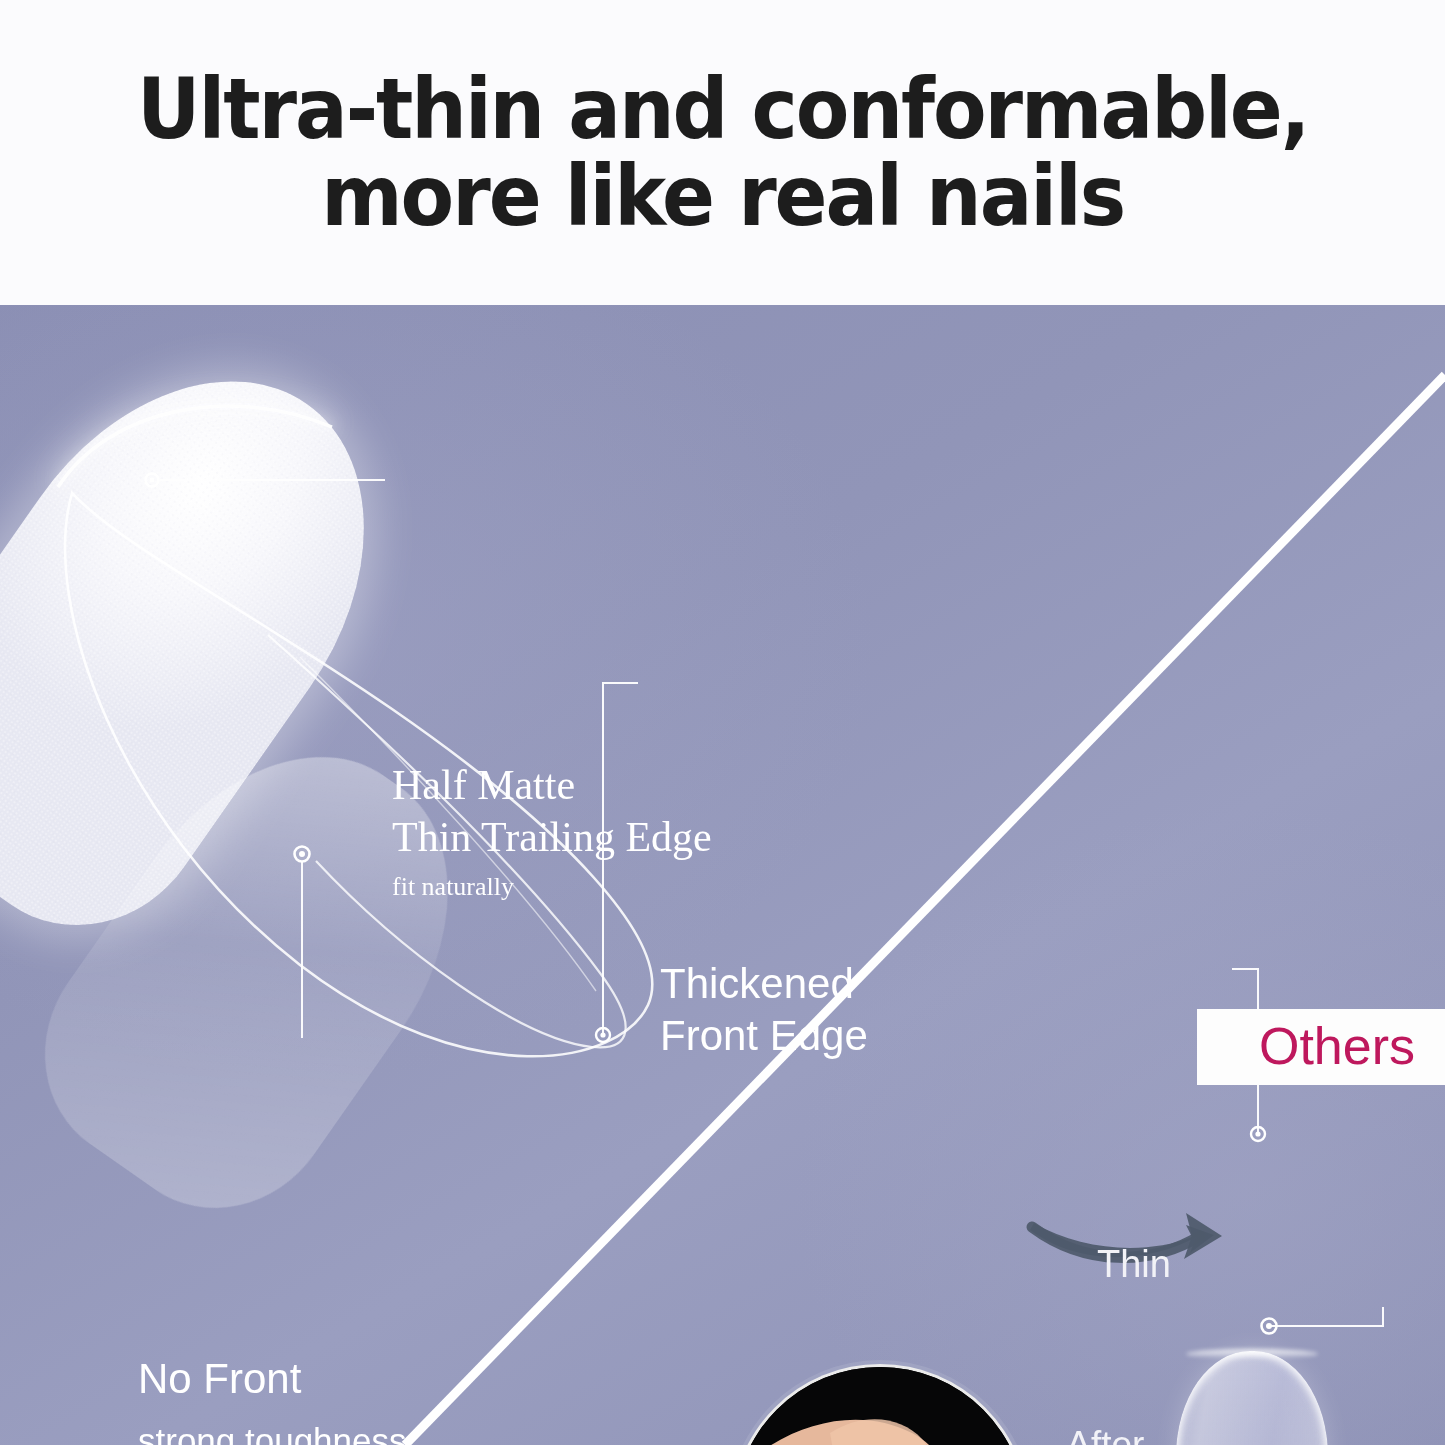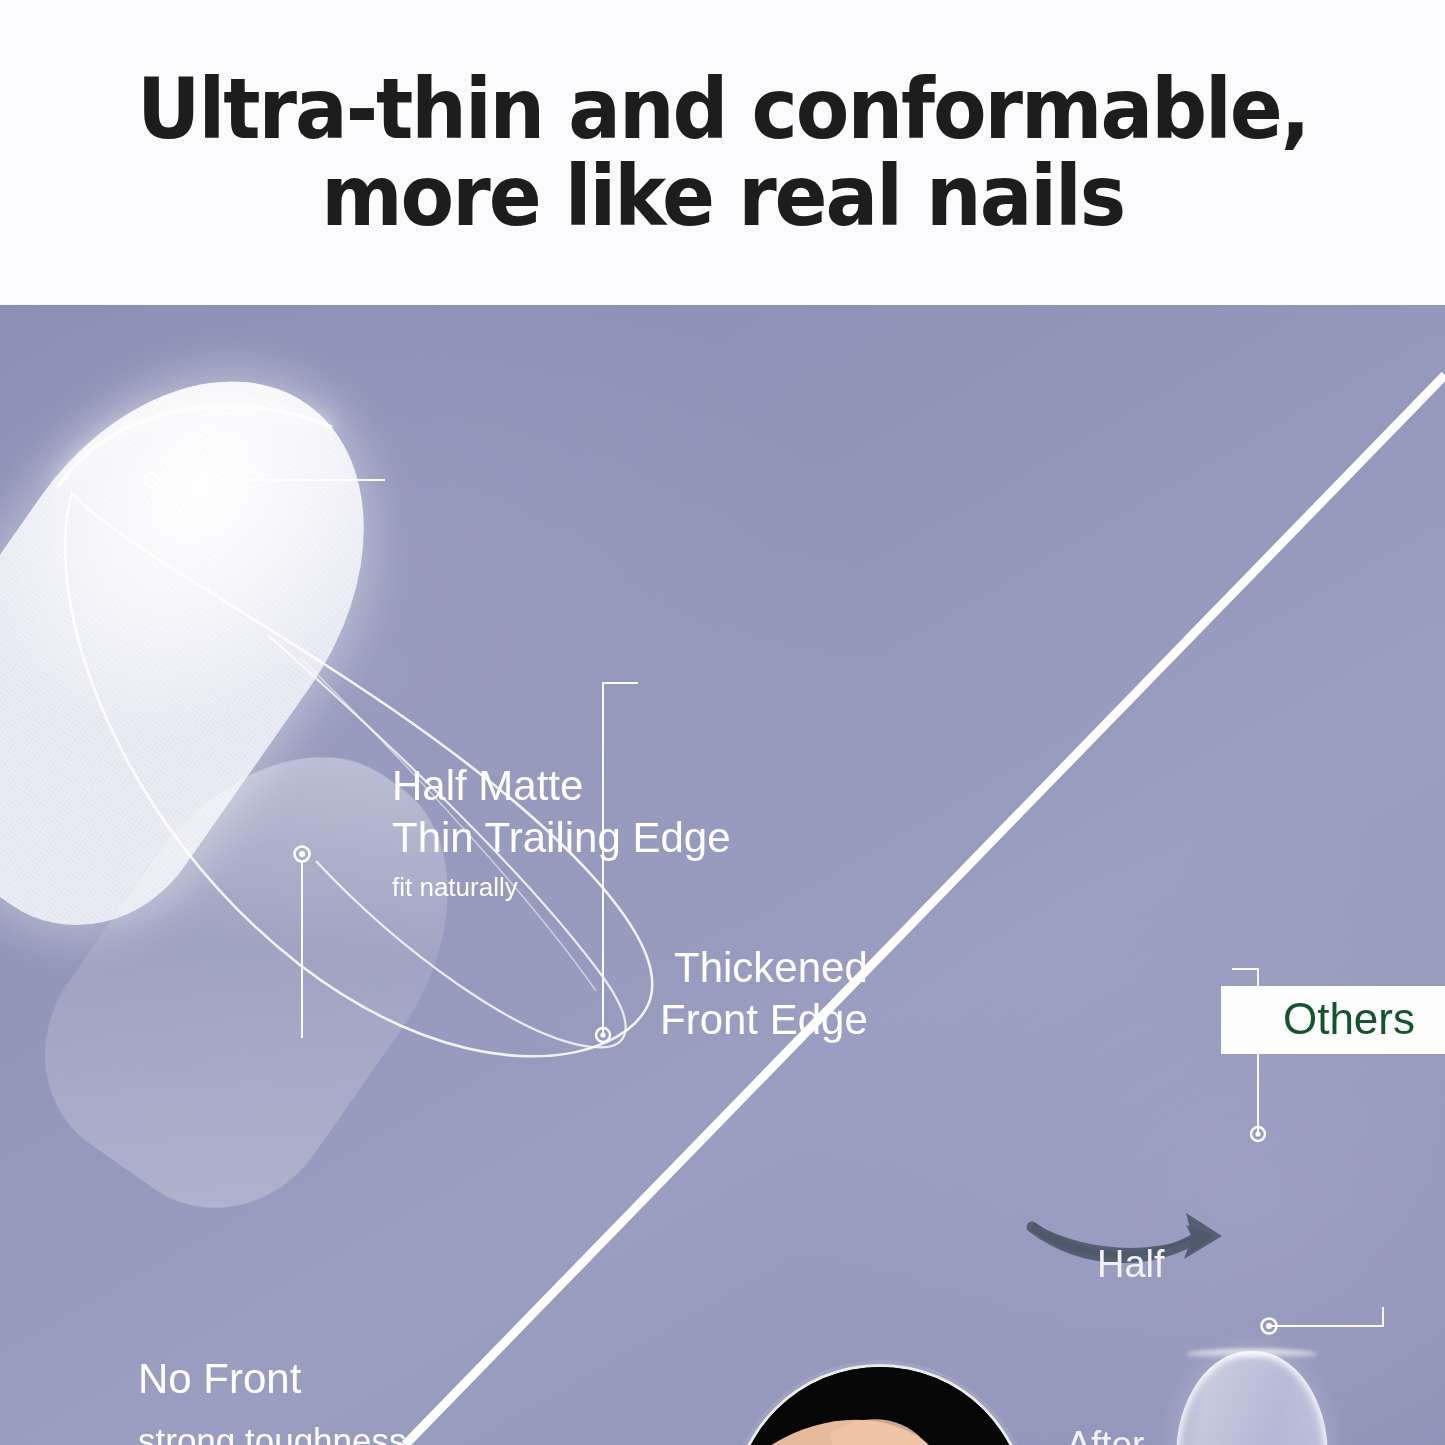--- a/index.html
+++ b/index.html
@@ -60,33 +60,33 @@
     position:absolute;
     width:300px;height:470px;
     left:215px;top:468px;
     background:linear-gradient(150deg, rgba(255,255,255,0.42) 0%, rgba(255,255,255,0.10) 45%, rgba(255,255,255,0.26) 100%);
     border-radius:140px 140px 110px 110px / 200px 200px 120px 120px;
     transform:rotate(35deg);
     transform-origin:50% 10%;
     filter:blur(0.4px);
   }
   #badge-others{
-    position:absolute;right:0;top:681px;
+    position:absolute;right:0;top:704px;
     background:#fdfdfd;
     padding:11px 30px 13px 62px;
-    color:#14532d;font-size:44px;font-weight:400;line-height:1;
+    color:#be185d;font-size:52px;font-weight:400;line-height:1;
   }
 
   
   .anno{position:absolute;color:#ffffff;}
   .anno .main{font-size:42px;font-weight:400;line-height:1.23;white-space:pre-line;}
   .anno .sub{font-size:26px;font-weight:400;line-height:1.25;margin-top:8px;}
 
-  #anno-halfmatte{left:392px;top:455px;}
-  #anno-thick{left:660px;top:637px;text-align:right;}
+  #anno-halfmatte{left:392px;top:455px;font-family:Liberation Serif, serif;}
+  #anno-thick{left:660px;top:653px;}
   #anno-crease{left:138px;top:1048px;}
 
   #anno-crease .main{font-size:42px;}
   #anno-crease .sub{font-size:35px;margin-top:14px;}
 
   .anno-r{position:absolute;color:#f2f2f7;}
   #anno-clear{left:1097px;top:938px;font-size:38px;}
   #anno-afterbend{left:1058px;top:1117px;font-size:37px;line-height:1.22;white-space:pre-line;text-align:right;}
 
   
@@ -226,20 +226,20 @@
     <div class="anno" id="anno-thick">
       <div class="main">Thickened
 Front Edge</div>
     </div>
 
     <div class="anno" id="anno-crease">
       <div class="main">No Front</div>
       <div class="sub">strong toughness</div>
     </div>
 
-    <div class="anno-r" id="anno-clear">Half</div>
+    <div class="anno-r" id="anno-clear">Thin</div>
     <div class="anno-r" id="anno-afterbend">After
 Bend</div>
 
     <div id="badge-others">Others</div>
 
   </div>
 </div>
 
 </body></html>

